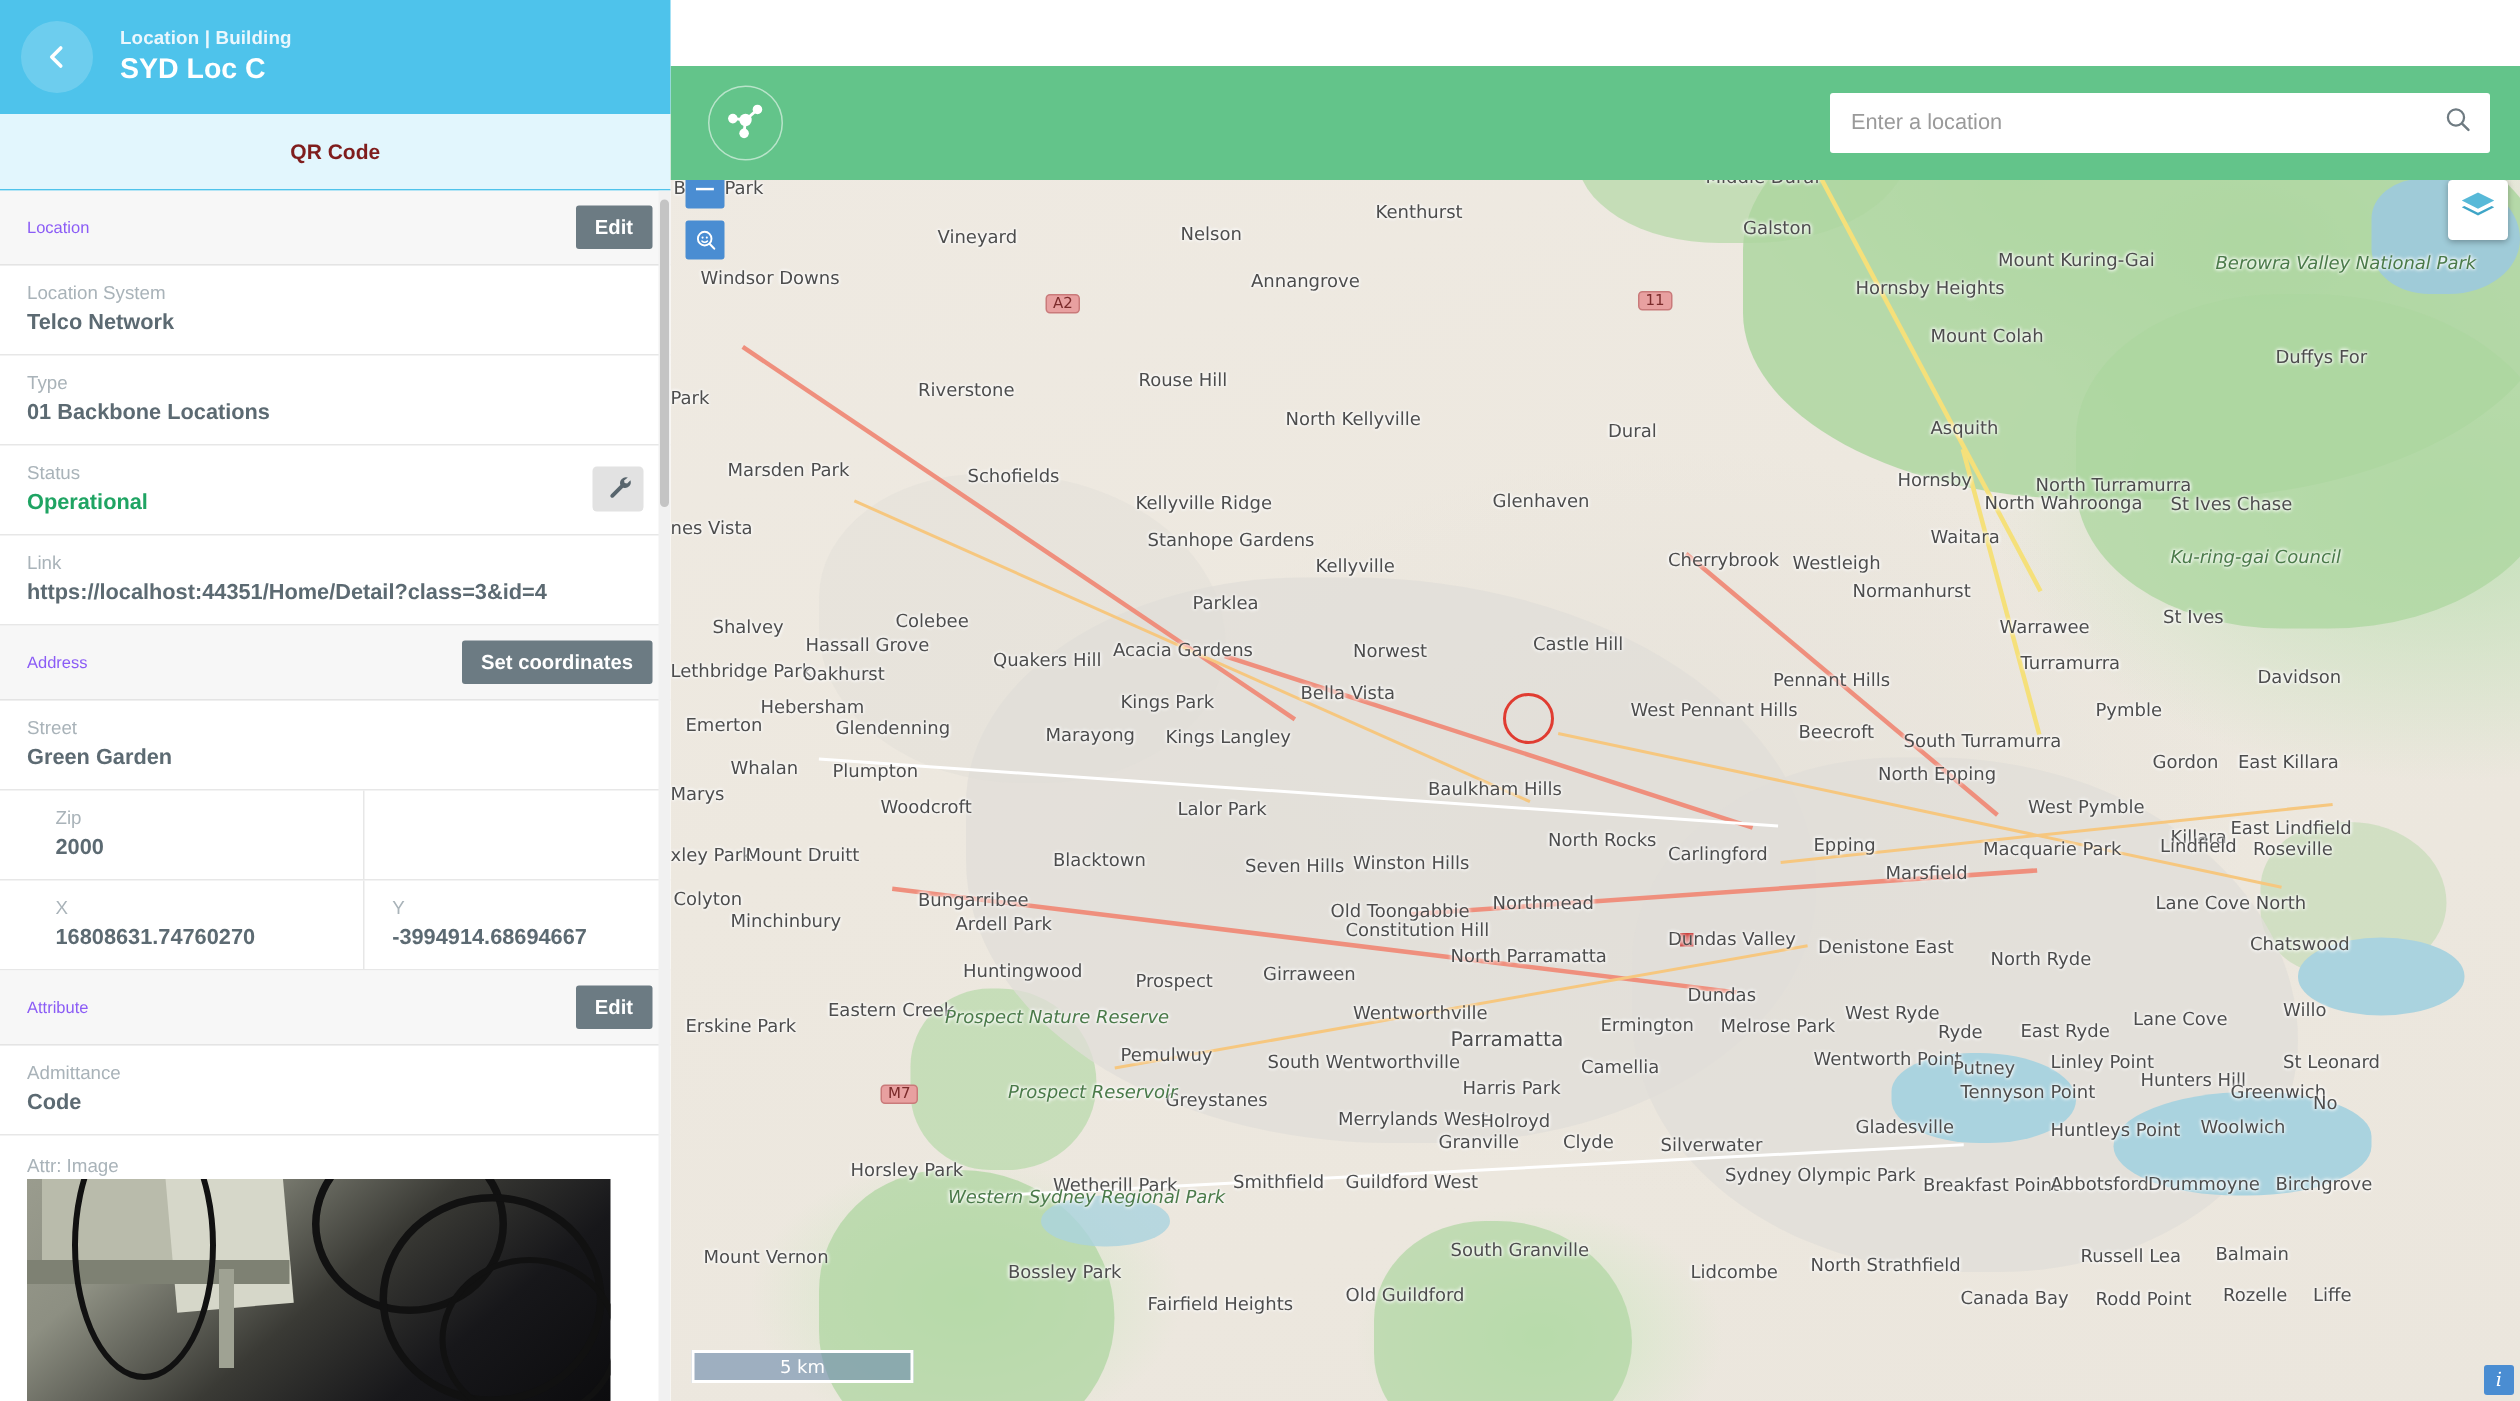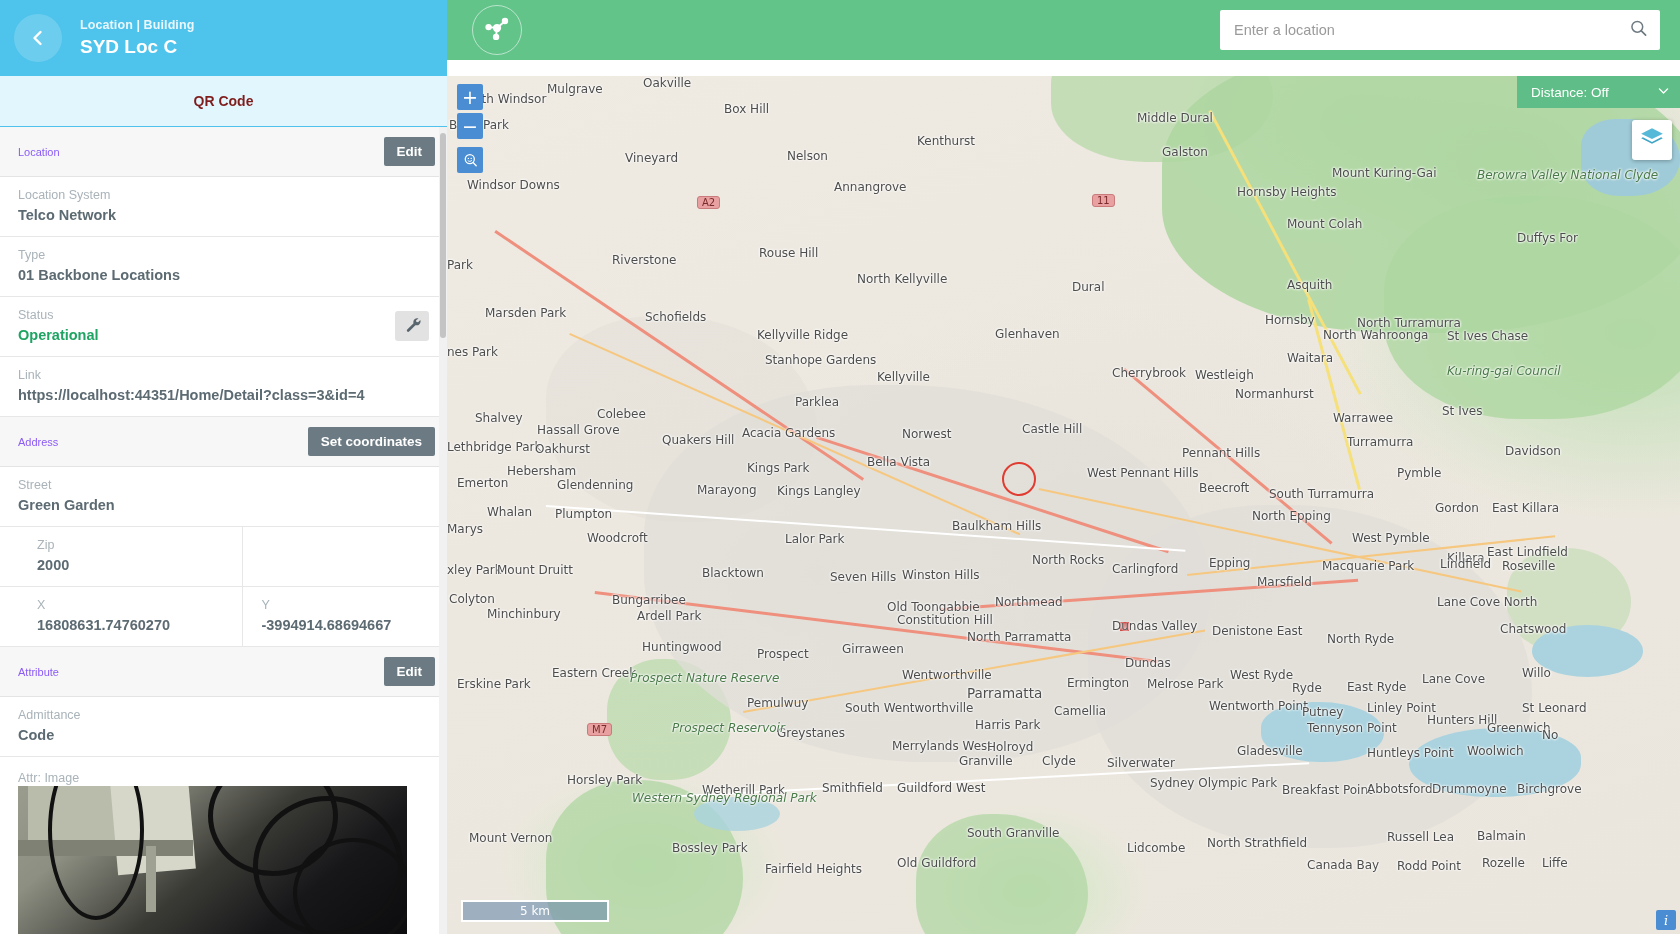--- a/index.html
+++ b/index.html
@@ -111,23 +111,23 @@
     background: #F1F1F1;
   }
   .sb-thumb {
     position: absolute; right: 1px; top: 6px; width: 6px; height: 205px;
     background: #C4C4C4; border-radius: 3px; cursor: pointer;
   }
 
   
   #mapside { position: relative; flex: 1 1 auto; height: 934px; overflow: hidden; }
   .map-header {
-    height: 60px; background: #63C48A;
+    height: 76px; background: #63C48A;
     display: flex; align-items: center; padding: 0 0 0 12px;
-    position: relative; z-index: 40;
+    position: relative; z-index: 40; margin-top: 44px;
   }
   .net-btn {
     width: 50px; height: 50px; border-radius: 50%;
     border: 1px solid rgba(255,255,255,.55);
     display: flex; align-items: center; justify-content: center;
     cursor: pointer; flex: 0 0 50px; margin-left: 13px;
   }
   .search-wrap { margin-left: auto; margin-right: 20px; position: relative; }
   .search-input {
     width: 440px; height: 40px; border: none; border-radius: 2px;
@@ -449,39 +449,39 @@
         <div class="maplabel" style="left: 100px; top: 6px;">Mulgrave</div>
         <div class="maplabel" style="left: 196px; top: 0px;">Oakville</div>
         <div class="maplabel" style="left: 277px; top: 26px;">Box Hill</div>
         <div class="maplabel" style="left: 340px; top: 73px;">Nelson</div>
         <div class="maplabel" style="left: 470px; top: 58px;">Kenthurst</div>
         <div class="maplabel" style="left: 715px; top: 69px;">Galston</div>
         <div class="maplabel" style="left: 2px; top: 42px;">Bligh Park</div>
         <div class="maplabel" style="left: 178px; top: 75px;">Vineyard</div>
         <div class="maplabel" style="left: 20px; top: 102px; text-align: right;">Windsor Downs</div>
         <div class="maplabel" style="left: 387px; top: 104px;">Annangrove</div>
-        <div class="maplabel green" style="left: 1030px; top: 92px;">Berowra Valley National Clyde</div>
+        <div class="maplabel green" style="left: 1030px; top: 92px;">Berowra Valley National Park</div>
         <div class="maplabel" style="left: 790px; top: 109px;">Hornsby Heights</div>
         <div class="maplabel" style="left: 885px; top: 90px;">Mount Kuring-Gai</div>
         <div class="maplabel" style="left: 312px; top: 170px;">Rouse Hill</div>
         <div class="maplabel" style="left: 165px; top: 177px;">Riverstone</div>
         <div class="maplabel" style="left: 0px; top: 182px;">Park</div>
         <div class="maplabel" style="left: 840px; top: 141px;">Mount Colah</div>
         <div class="maplabel" style="left: 625px; top: 204px;">Dural</div>
         <div class="maplabel" style="left: 840px; top: 202px;">Asquith</div>
         <div class="maplabel" style="left: 410px; top: 196px;">North Kellyville</div>
         <div class="maplabel" style="left: 910px; top: 240px;">North Turramurra</div>
         <div class="maplabel" style="left: 38px; top: 230px;">Marsden Park</div>
         <div class="maplabel" style="left: 198px; top: 234px;">Schofields</div>
         <div class="maplabel" style="left: 548px; top: 251px;">Glenhaven</div>
         <div class="maplabel" style="left: 818px; top: 237px;">Hornsby</div>
         <div class="maplabel" style="left: 876px; top: 252px;">North Wahroonga</div>
         <div class="maplabel" style="left: 310px; top: 252px;">Kellyville Ridge</div>
         <div class="maplabel" style="left: 1000px; top: 253px;">St Ives Chase</div>
-        <div class="maplabel" style="left: 0px; top: 269px;">nes Park</div>
+        <div class="maplabel" style="left: 0px; top: 269px;">nes Vista</div>
         <div class="maplabel" style="left: 318px; top: 277px;">Stanhope Gardens</div>
         <div class="maplabel" style="left: 748px; top: 292px;">Westleigh</div>
         <div class="maplabel" style="left: 840px; top: 275px;">Waitara</div>
         <div class="maplabel" style="left: 430px; top: 294px;">Kellyville</div>
         <div class="maplabel" style="left: 665px; top: 290px;">Cherrybrook</div>
         <div class="maplabel green" style="left: 1000px; top: 288px;">Ku-ring-gai Council</div>
         <div class="maplabel" style="left: 348px; top: 319px;">Parklea</div>
         <div class="maplabel" style="left: 788px; top: 311px;">Normanhurst</div>
         <div class="maplabel" style="left: 28px; top: 335px;">Shalvey</div>
         <div class="maplabel" style="left: 150px; top: 331px;">Colebee</div>

